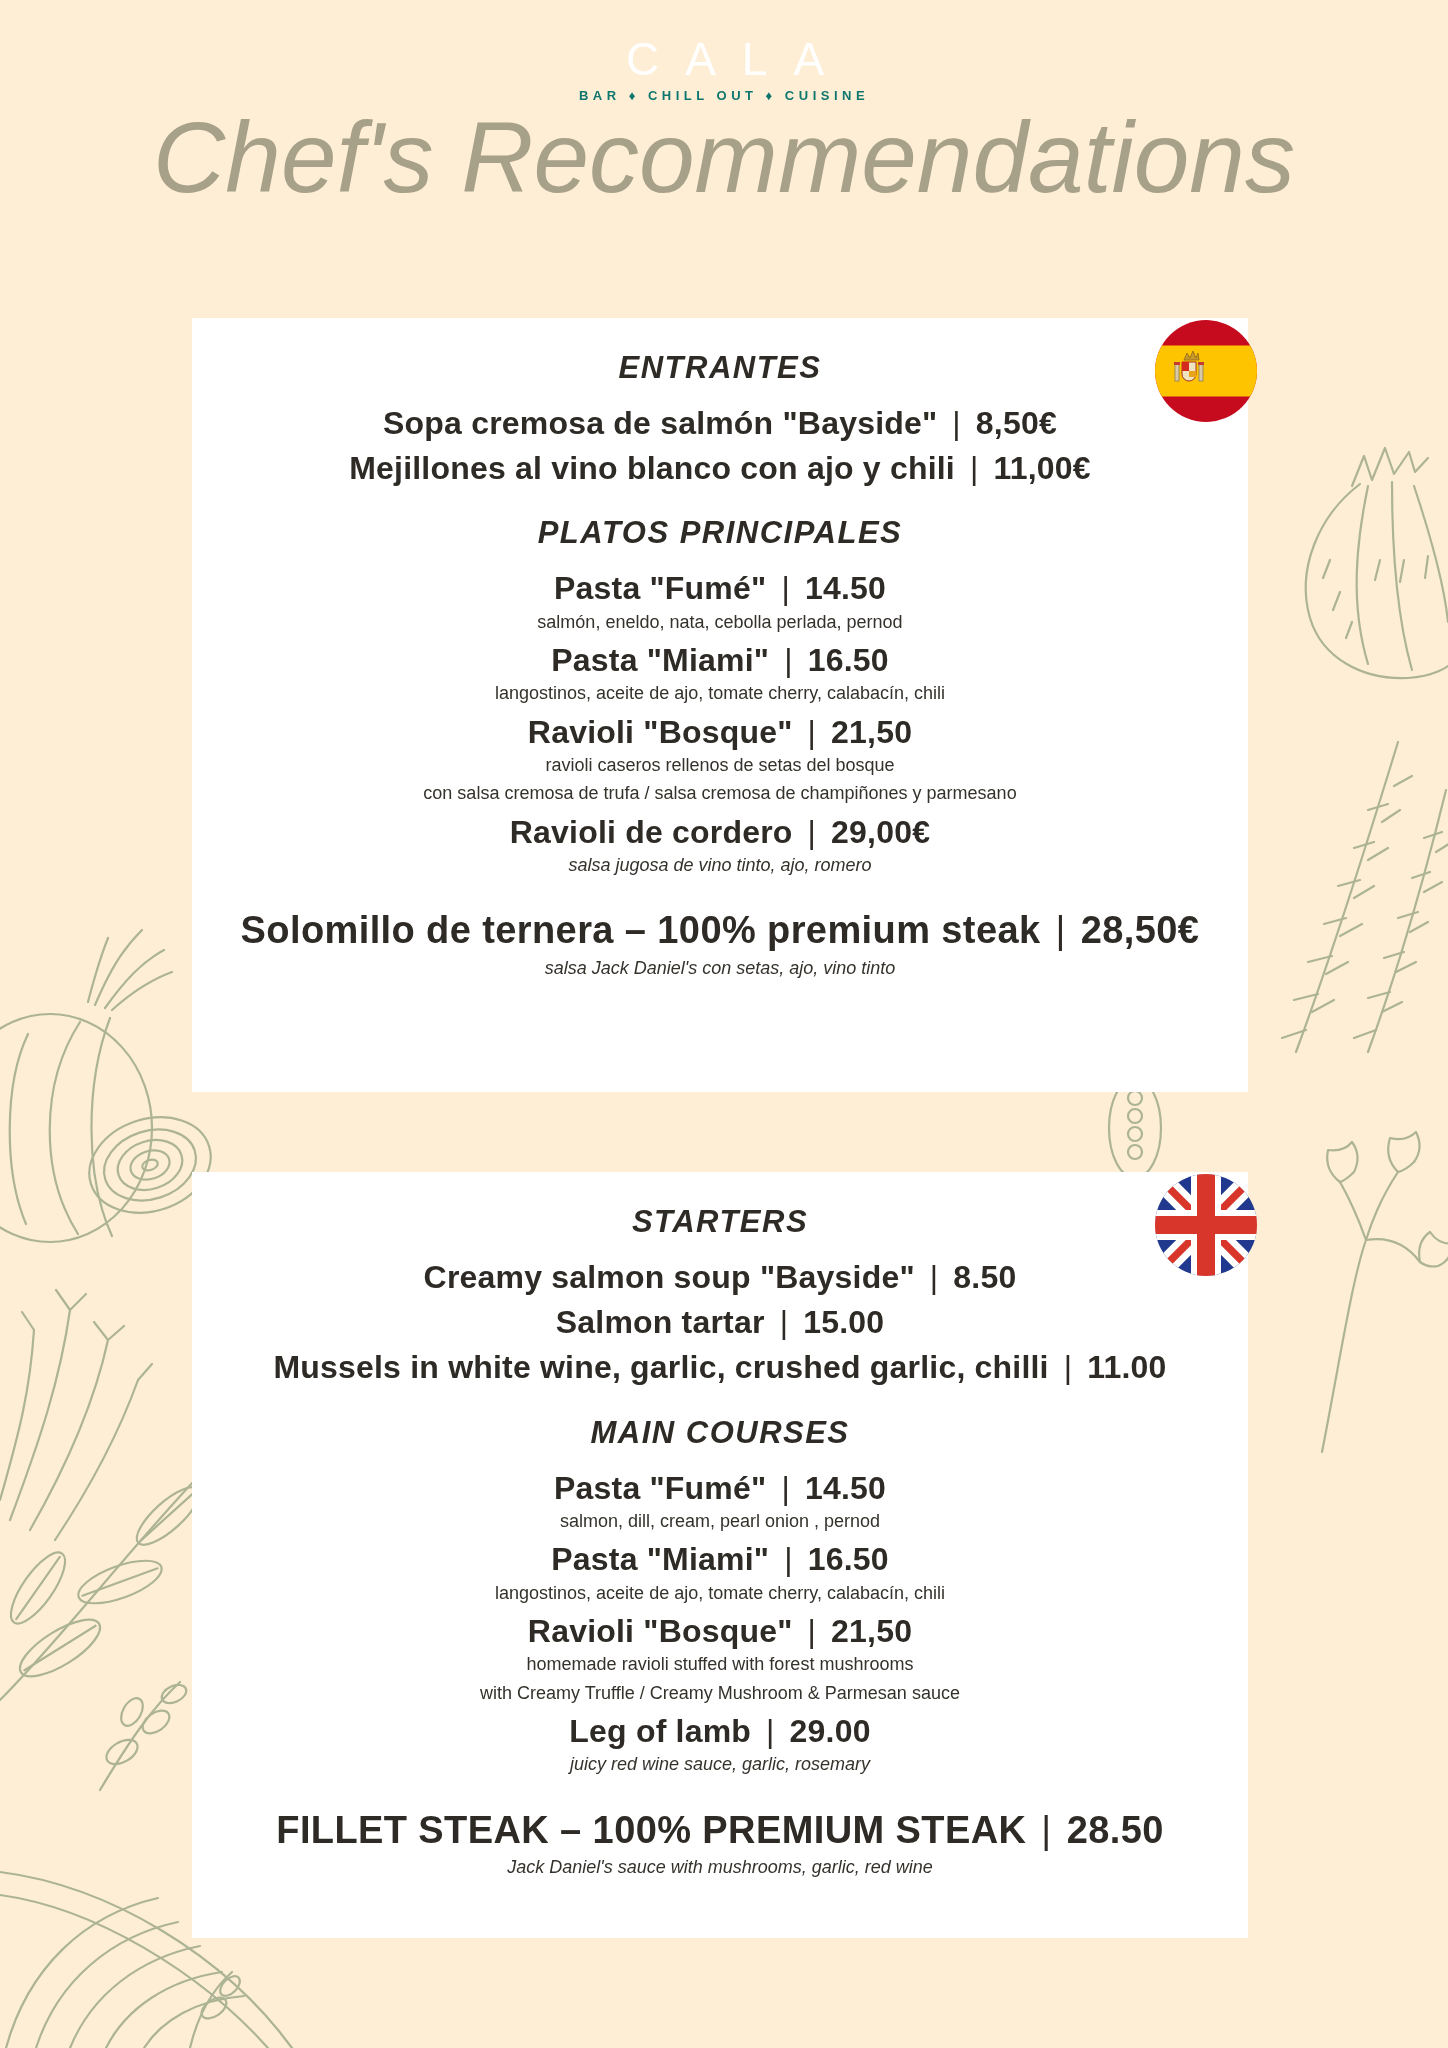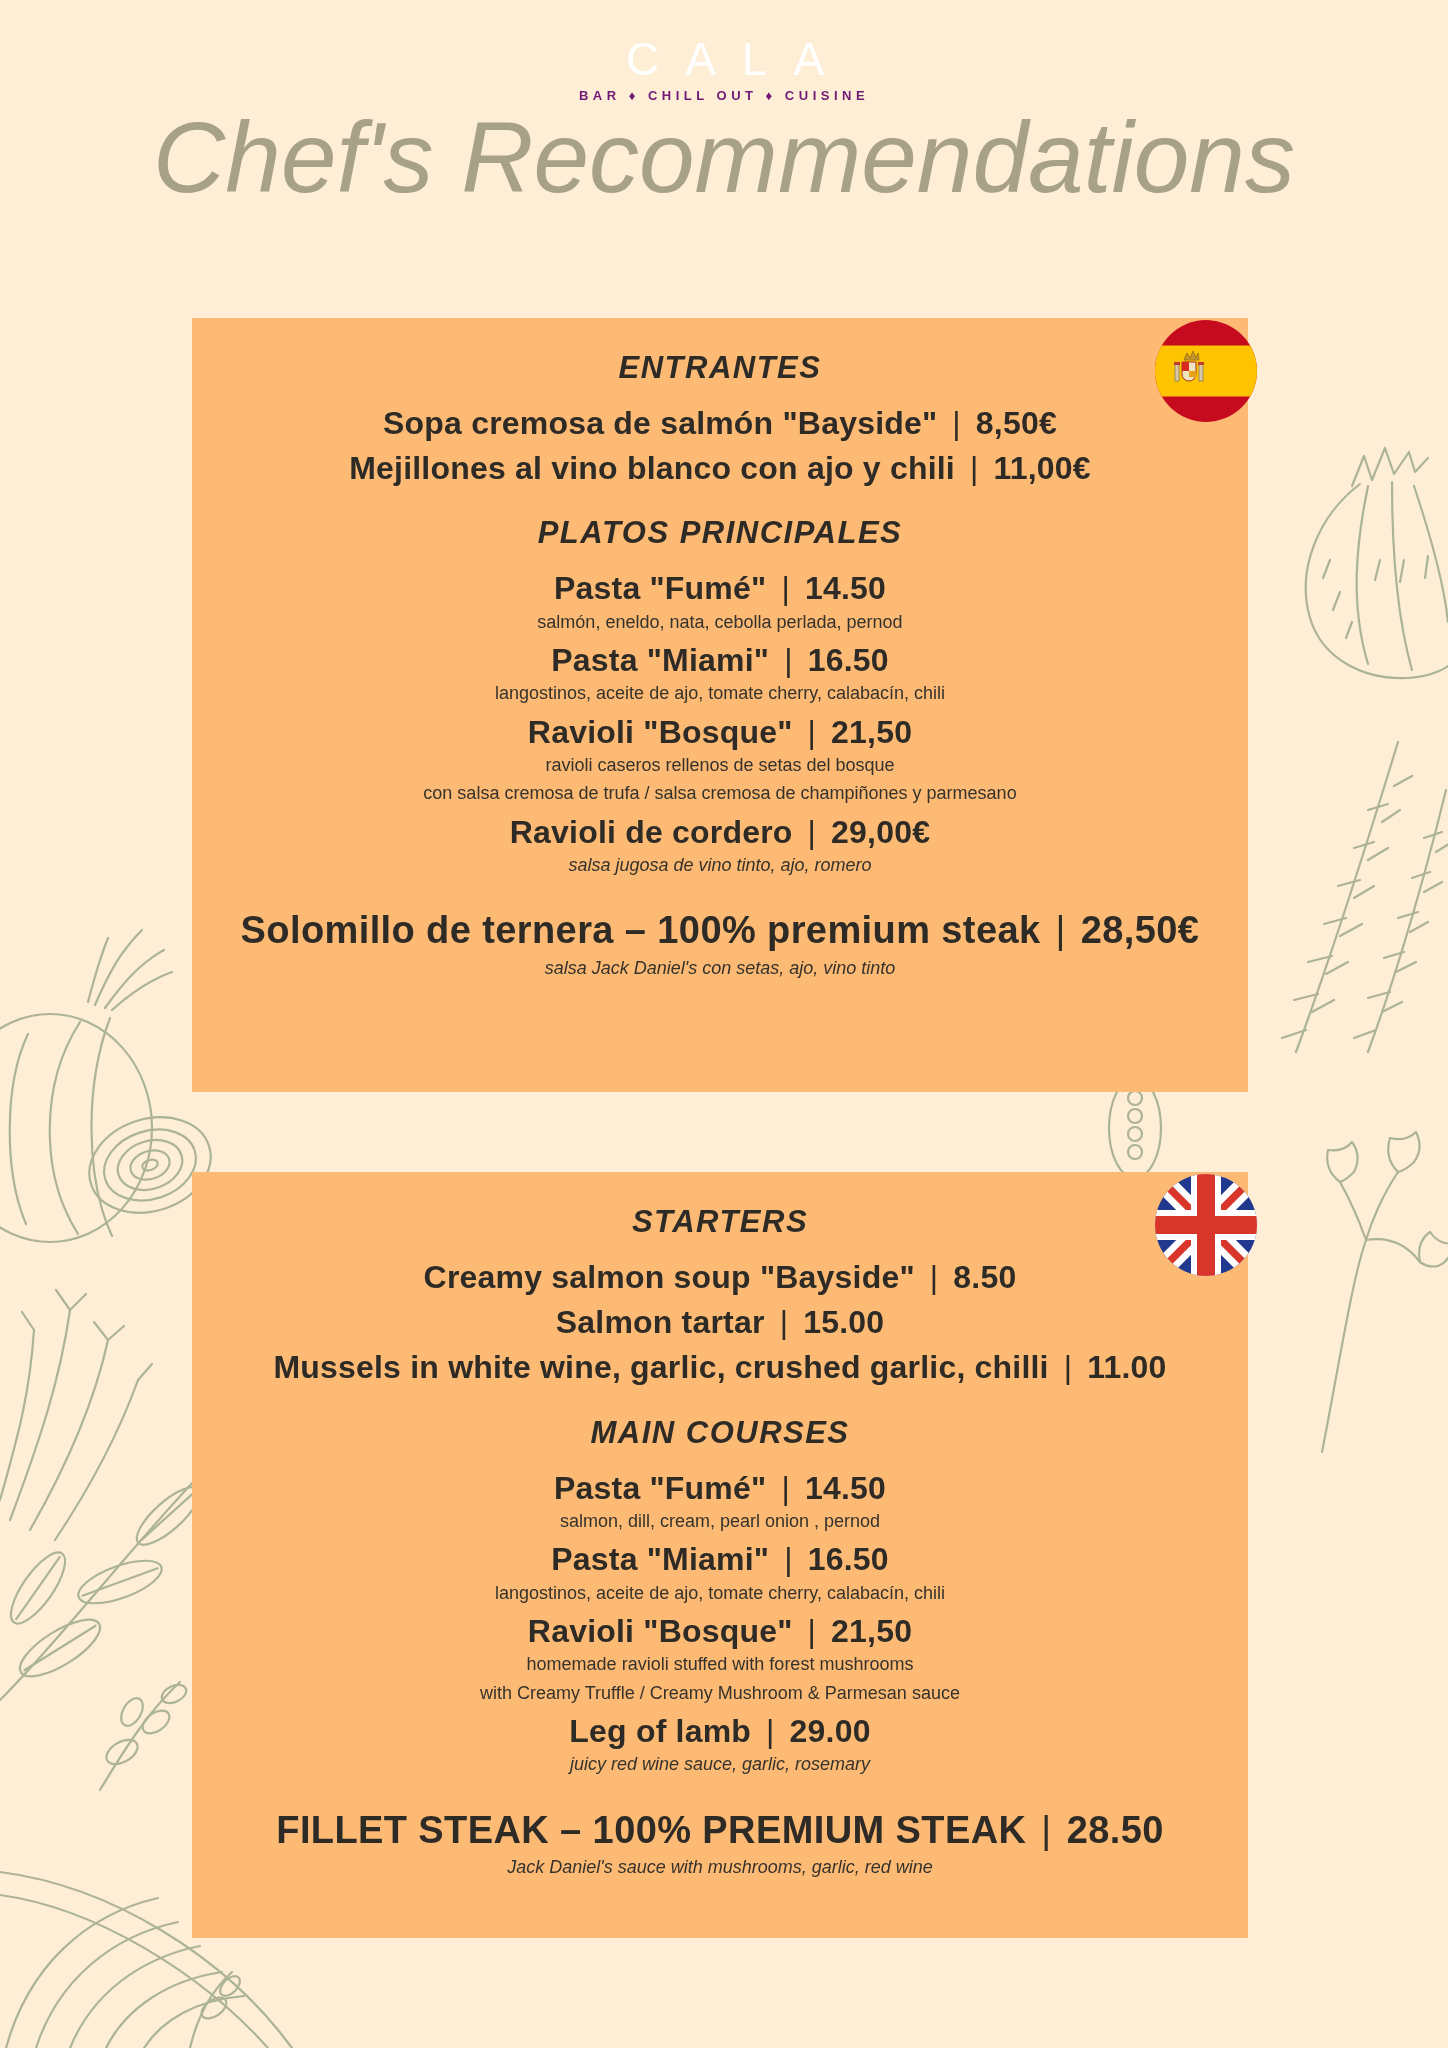--- a/index.html
+++ b/index.html
@@ -1,25 +1,25 @@
 <!DOCTYPE html>
 <html><head>
 <meta charset="utf-8">
 <style>
   html,body{margin:0;padding:0;background:#e8e0d0;}
   .page{position:relative;width:1448px;height:2048px;background:#feeed6;overflow:hidden;
         color:#2e2b26;font-family:"Liberation Sans",sans-serif;margin:0 auto;}
   .deco{position:absolute;left:0;top:0;z-index:0;}
   .brand{position:absolute;top:34px;left:0;right:0;text-align:center;z-index:2;}
   .logo{font-size:46px;font-weight:300;letter-spacing:26px;padding-left:28px;color:#ffffff;line-height:1.1;}
-  .tagline{margin-top:3px;font-size:13px;letter-spacing:4.5px;color:#701a75;font-weight:700;}
+  .tagline{margin-top:3px;font-size:13px;letter-spacing:4.5px;color:#0f766e;font-weight:700;}
   .script-title{position:absolute;top:100px;left:0;right:0;text-align:center;z-index:2;margin:0;
         font-family:Liberation Sans, sans-serif;font-style:italic;font-weight:400;
         font-size:100px;color:#a8a189;line-height:1.15;}
-  .card{position:absolute;left:192px;width:1056px;background:#fdba74;text-align:center;
+  .card{position:absolute;left:192px;width:1056px;background:#ffffff;text-align:center;
         padding:26px 18px;box-sizing:border-box;z-index:1;}
   .card-es{top:318px;min-height:774px;}
   .card-en{top:1172px;min-height:766px;}
   .flag{position:absolute;top:2px;right:-9px;width:102px;height:102px;z-index:3;display:block;}
   .flag svg{display:block;width:102px;height:102px;}
   .gheading{font-size:31px;font-weight:700;font-style:italic;letter-spacing:1.5px;margin:26px 0 16px;}
   .groups > .gheading:first-child{margin-top:6px;}
   .irow{font-size:32px;font-weight:700;line-height:1.32;white-space:nowrap;letter-spacing:.2px;margin-top:3px;}
   .isep{display:inline-block;margin:0 15px;font-weight:400;}
   .idesc{font-size:18px;line-height:1.3;margin:1px 0 5px;color:#35322c;}

